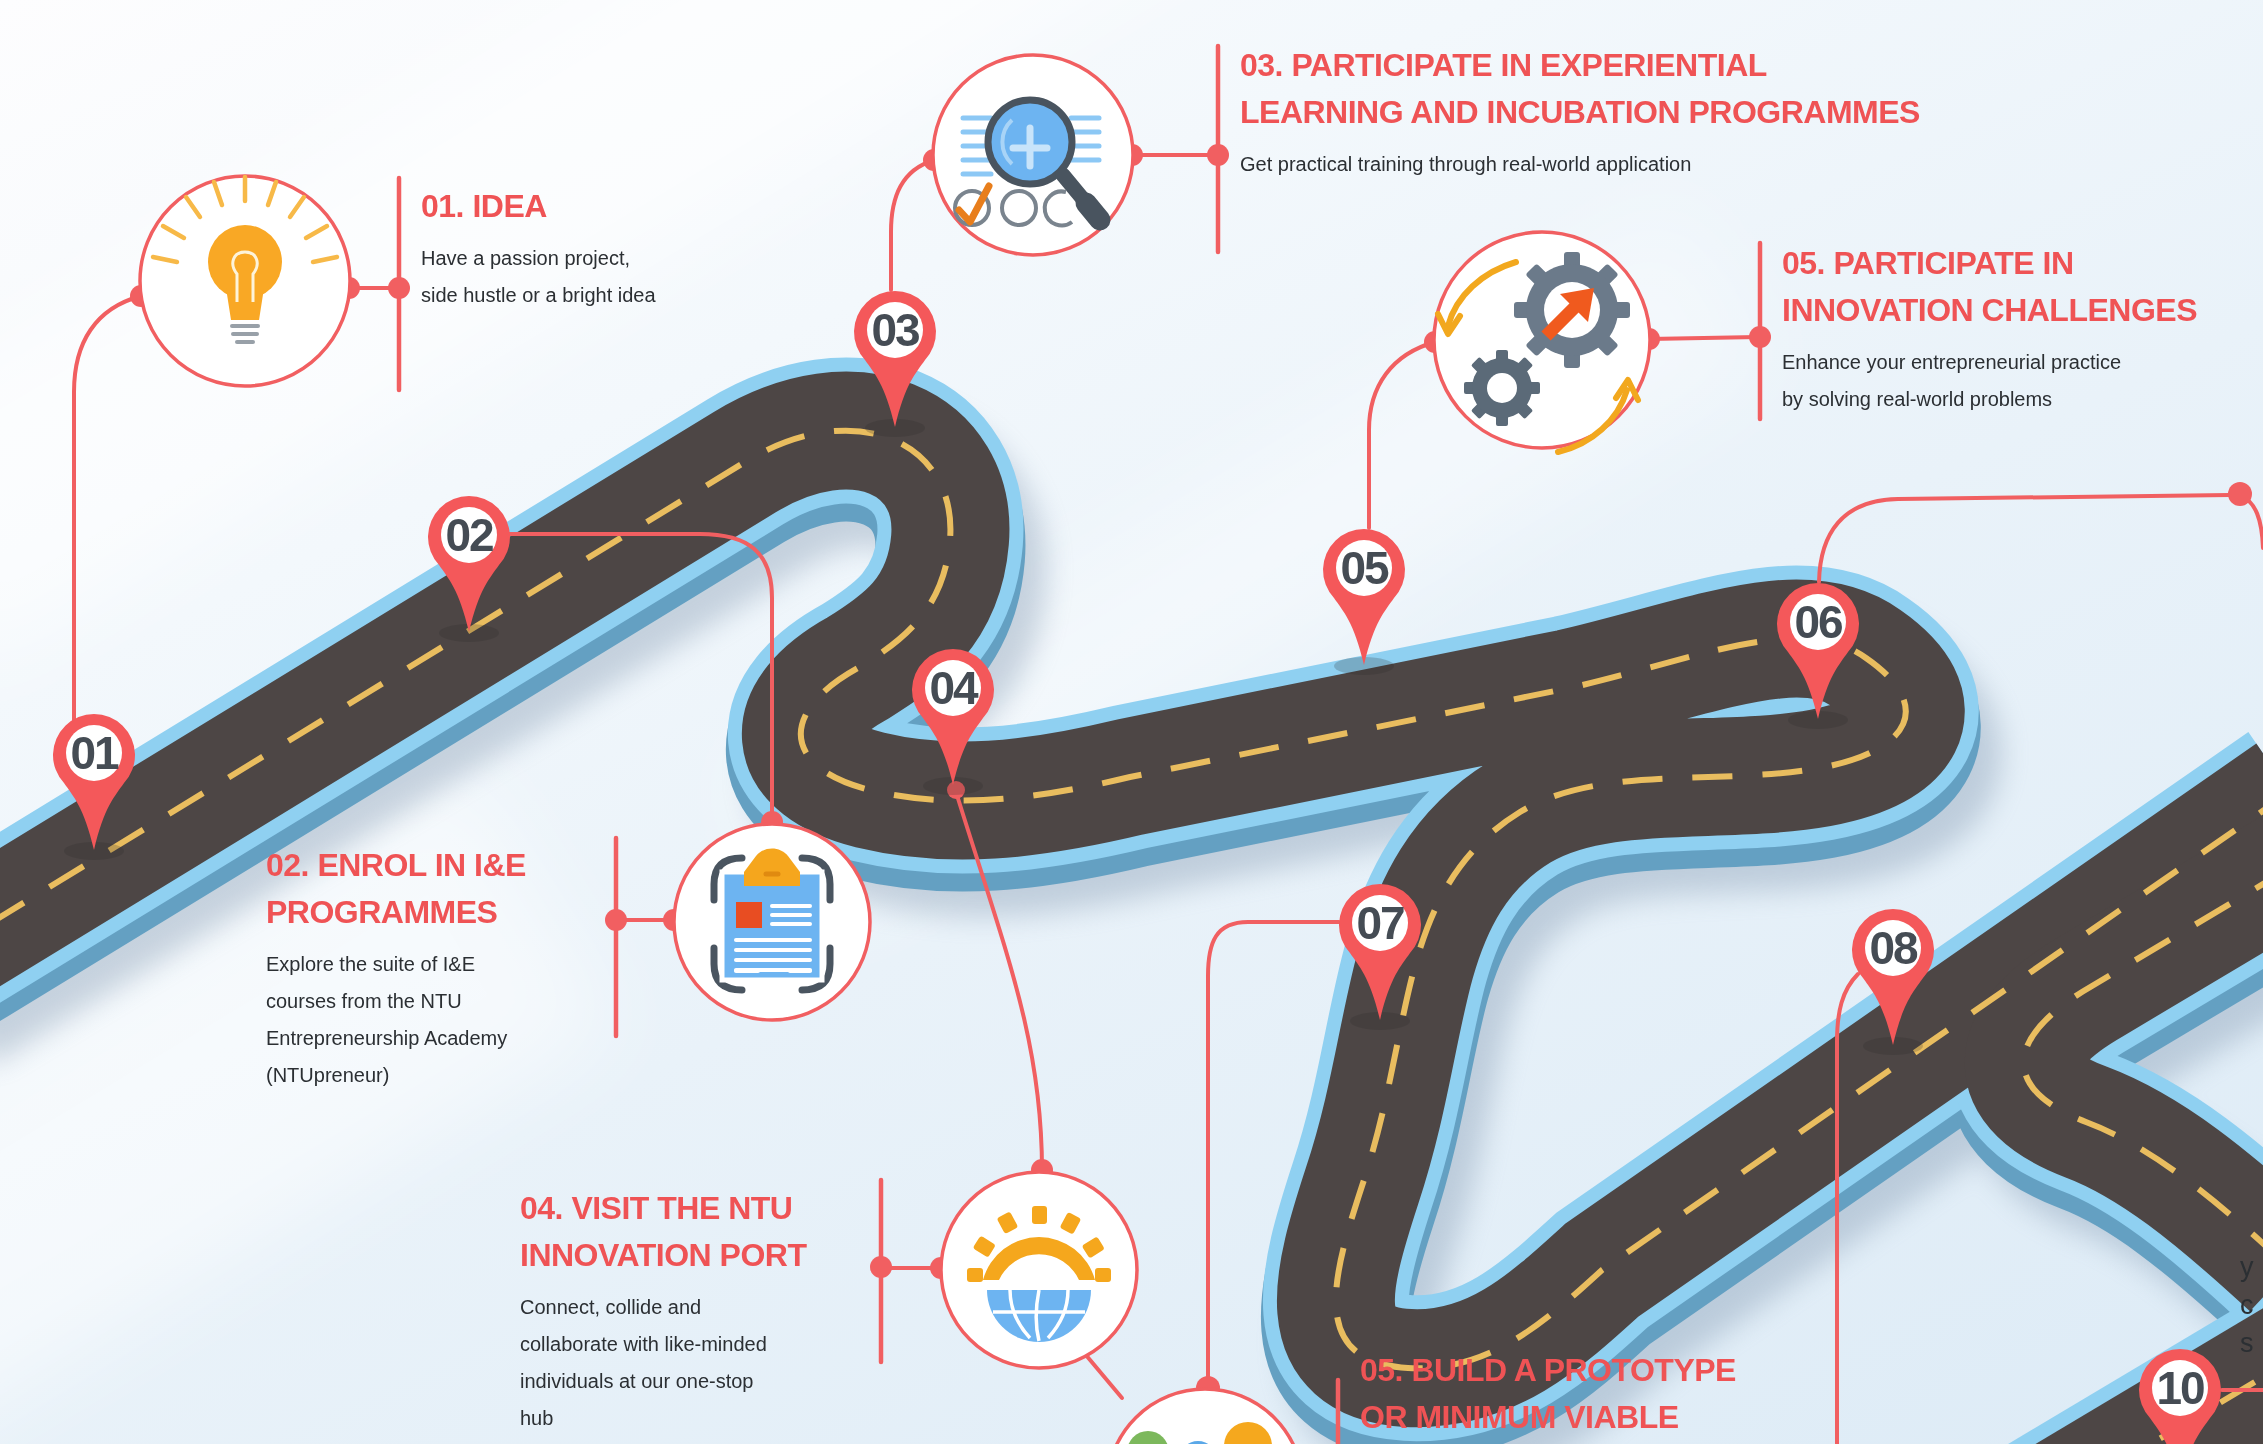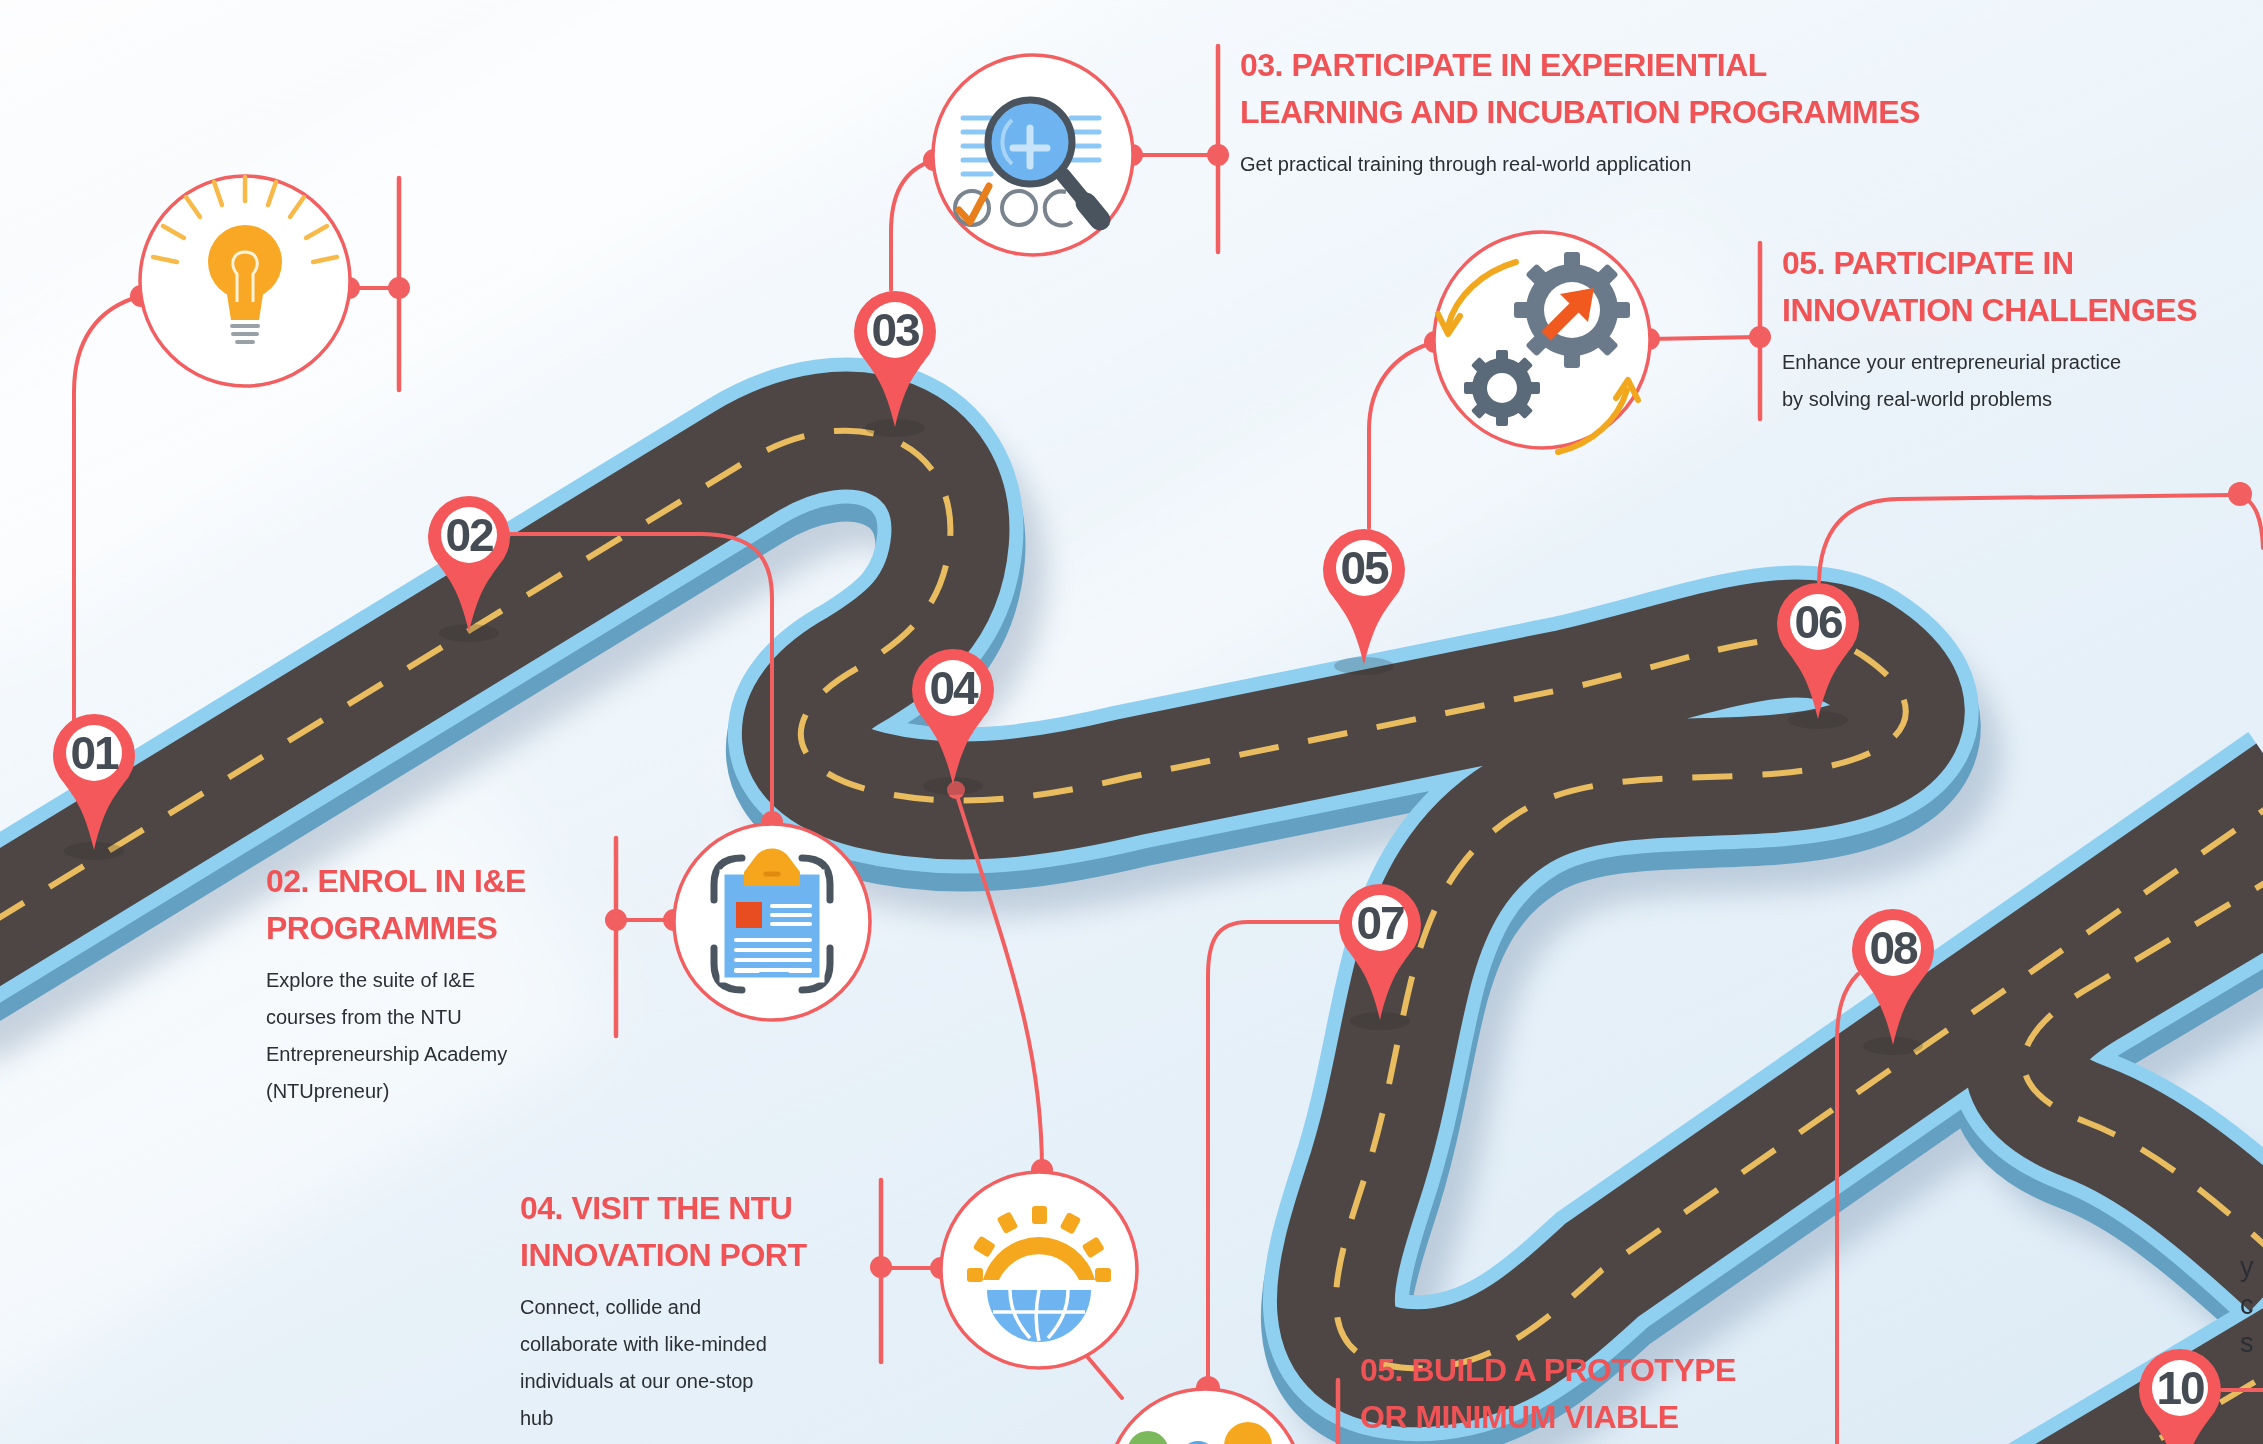--- a/index.html
+++ b/index.html
@@ -312,22 +312,28 @@
         <text class="pin-num" x="0" y="14" text-anchor="middle">08</text>
       </g>
       <g transform="translate(2180,1390)">
         <path d="M 0,95 C -10,52 -21,41 -30,28 A 41,41 0 1 1 30,28 C 21,41 10,52 0,95 Z" fill="#f4585a"></path>
         <circle cx="0" cy="-2" r="28" fill="#ffffff"></circle>
         <text class="pin-num" x="0" y="14" text-anchor="middle">10</text>
       </g>
     </g>
   </svg>
 
-
-  <div class="tblock" style="left:266px;top:842px;margin-top:16px;">
+  <div class="tblock" style="left:421px;top:183px;">
+    <span class="title-line">01. IDEA</span>
+    <div class="desc-gap"></div>
+    <span class="desc-line">Have a passion project,</span>
+    <span class="desc-line">side hustle or a bright idea</span>
+  </div>
+
+  <div class="tblock" style="left:266px;top:842px;">
     <span class="title-line">02. ENROL IN I&amp;E</span>
     <span class="title-line">PROGRAMMES</span>
     <div class="desc-gap"></div>
     <span class="desc-line">Explore the suite of I&amp;E</span>
     <span class="desc-line">courses from the NTU</span>
     <span class="desc-line">Entrepreneurship Academy</span>
     <span class="desc-line">(NTUpreneur)</span>
   </div>
 
   <div class="tblock" style="left:1240px;top:42px;">

